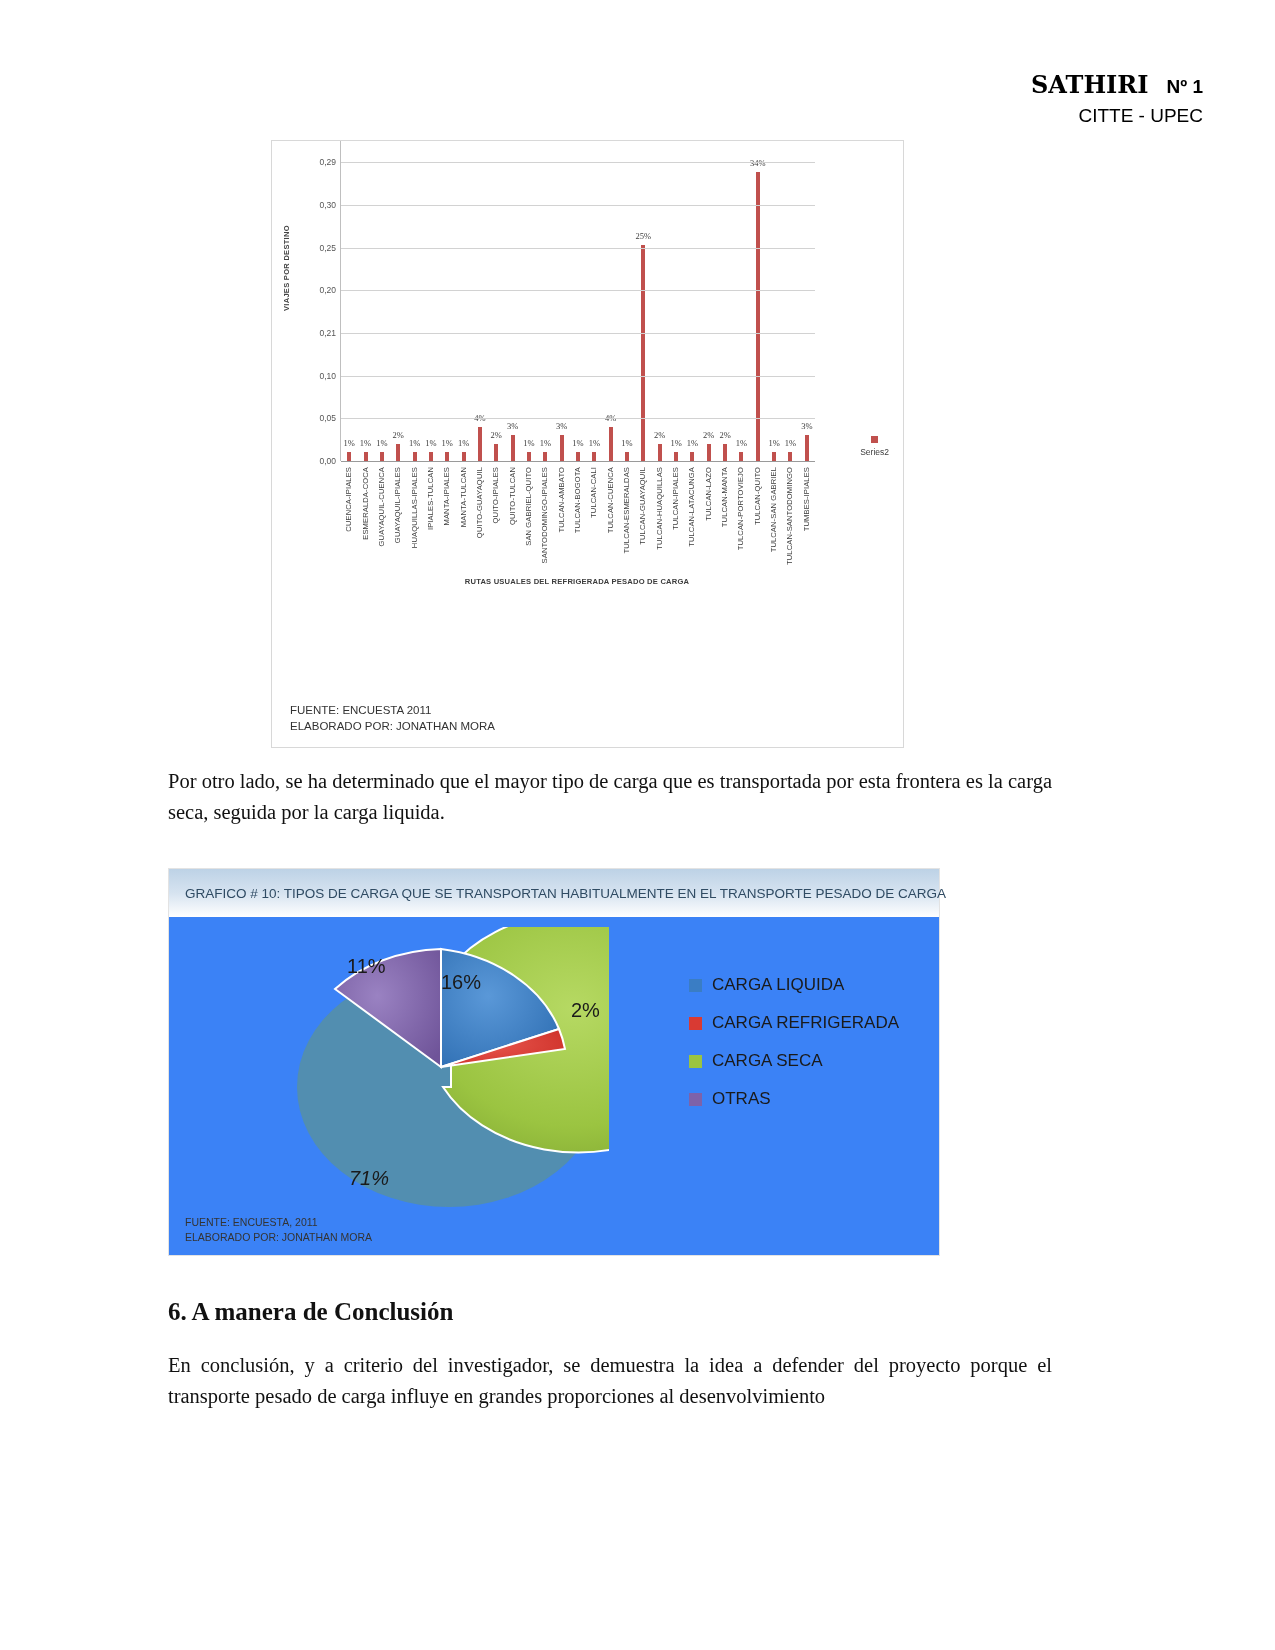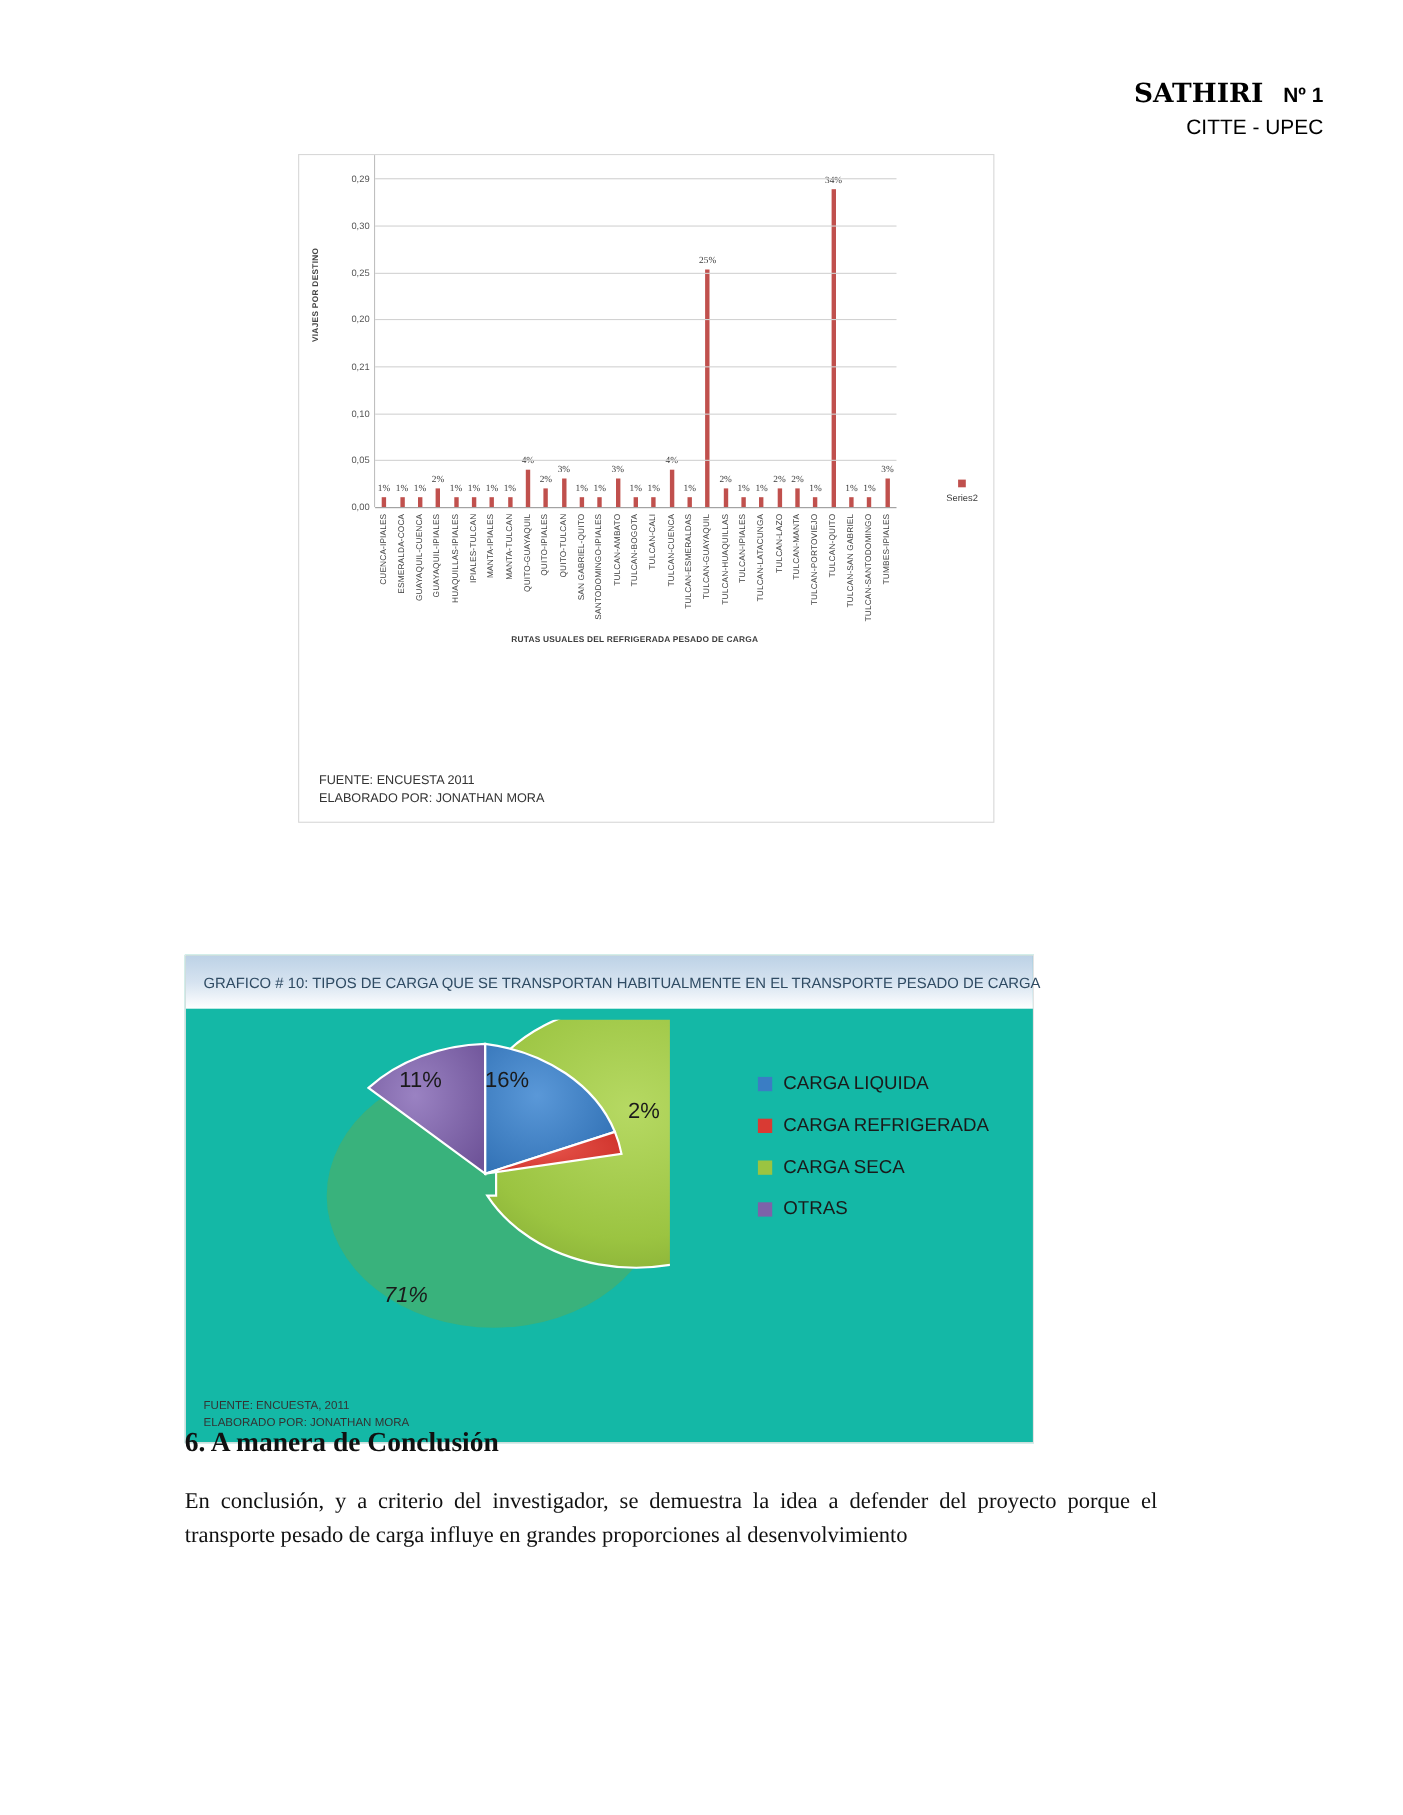--- a/index.html
+++ b/index.html
@@ -111,22 +111,22 @@
   .para {
     position:absolute; left:168px; width:884px;
     font-family:"Liberation Serif", serif;
     font-size:20.5px; color:#111; line-height:1.5;
     text-align:justify;
   }
   #para1 { top:766px; }
 
   
   .fig10 {
-    position:absolute; left:168px; top:868px; width:772px; height:444px;
-    background:#14b8a6; border:1px solid #e3e3e3; box-sizing:border-box;
+    position:absolute; left:168px; top:868px; width:772px; height:388px;
+    background:#3b82f6; border:1px solid #e3e3e3; box-sizing:border-box;
   }
   .fig10 .title-band {
     height:48px;
     background:linear-gradient(180deg,#bdd2e6 0%, #d6e3f0 50%, #ffffff 100%);
     position:relative;
   }
   .fig10 .title-band .t {
     position:absolute; left:16px; top:17px;
     font-family:"Liberation Sans", sans-serif;
     font-size:13.5px; color:#2f4b63; white-space:nowrap;
@@ -410,20 +410,21 @@
         <span>Series2</span>
       </div>
     </div>
 
     <div class="foot">
       <div>FUENTE: ENCUESTA 2011</div>
       <div>ELABORADO POR: JONATHAN MORA</div>
     </div>
   </div>
 
+  <div class="para" id="para1">Por otro lado, se ha determinado que el mayor tipo de carga que es transportada por esta frontera es la carga seca, seguida por la carga liquida.</div>
 
   <div class="fig10">
     <div class="title-band">
       <div class="t">GRAFICO # 10: TIPOS DE CARGA QUE  SE TRANSPORTAN  HABITUALMENTE EN EL TRANSPORTE PESADO DE CARGA</div>
     </div>
 
     <div class="pie-area">
       <div class="pie">
         <svg width="320" height="286" viewBox="0 0 320 286">
           <defs>
@@ -448,21 +449,21 @@
 
           <ellipse cx="160" cy="160" rx="152" ry="120" fill="#7fa52f" opacity="0.35"></ellipse>
           <path d="M160,152 L160,32 A152,120 0 1 1 152,152 Z" fill="url(#gSeca)" stroke="#ffffff" stroke-width="2" transform="translate(2,8)"></path>
 
           <path d="M152,140 L152,22 A148,118 0 0 1 270,102 Z" fill="url(#gLiq)" stroke="#ffffff" stroke-width="2"></path>
 
           <path d="M152,140 L270,102 A148,118 0 0 1 276,122 Z" fill="url(#gRef)" stroke="#ffffff" stroke-width="2"></path>
 
           <path d="M152,140 L46,62 A148,118 0 0 1 152,22 Z" fill="url(#gOtr)" stroke="#ffffff" stroke-width="2"></path>
         </svg>
-        <div class="pielab" style="left:58px; top:44px;margin-left:16px;">11%</div>
+        <div class="pielab" style="left:58px; top:28px;">11%</div>
         <div class="pielab" style="left:152px; top:44px;">16%</div>
         <div class="pielab" style="left:282px; top:72px;">2%</div>
         <div class="pielab" style="left:60px; top:240px;font-style:italic;">71%</div>
       </div>
 
       <div class="legend10" id="legend10">
           <div class="row">
             <span class="sw" style="background: rgb(58, 125, 196);"></span>
             <span>CARGA LIQUIDA</span>
           </div>

